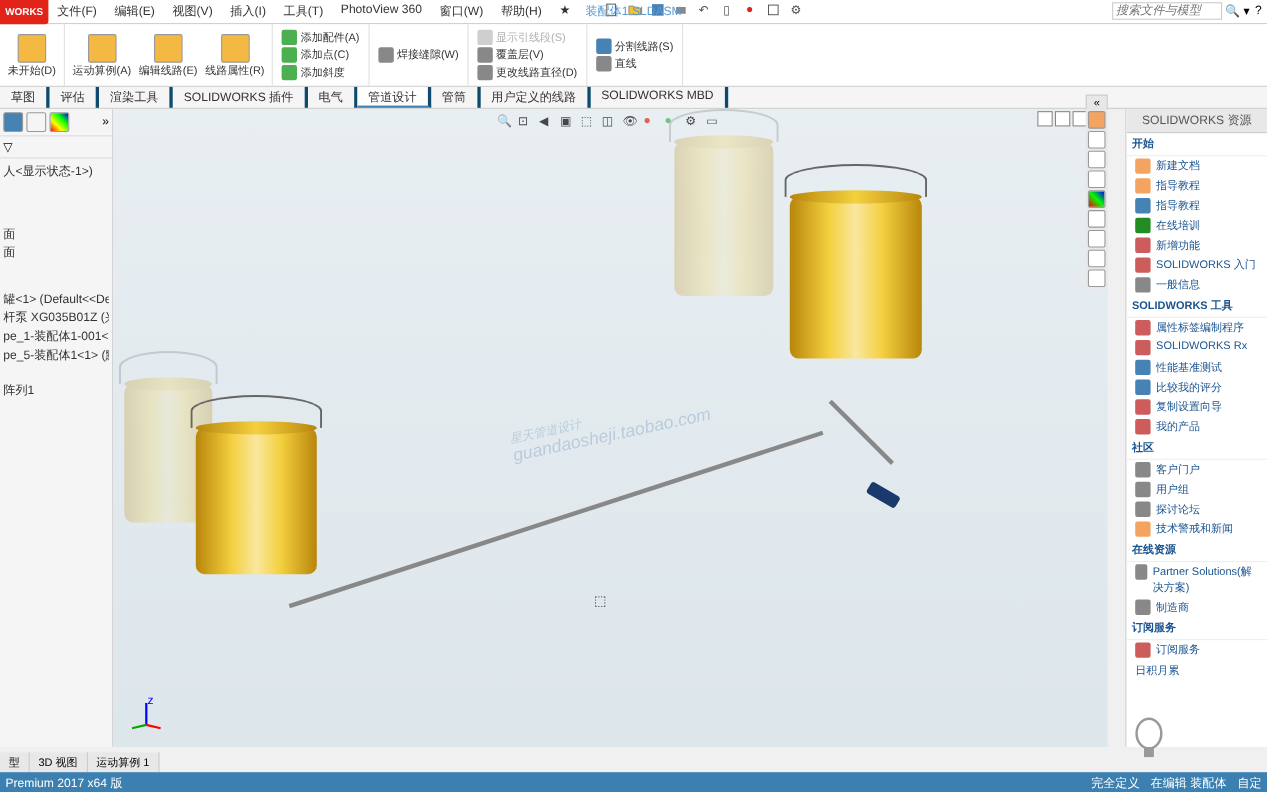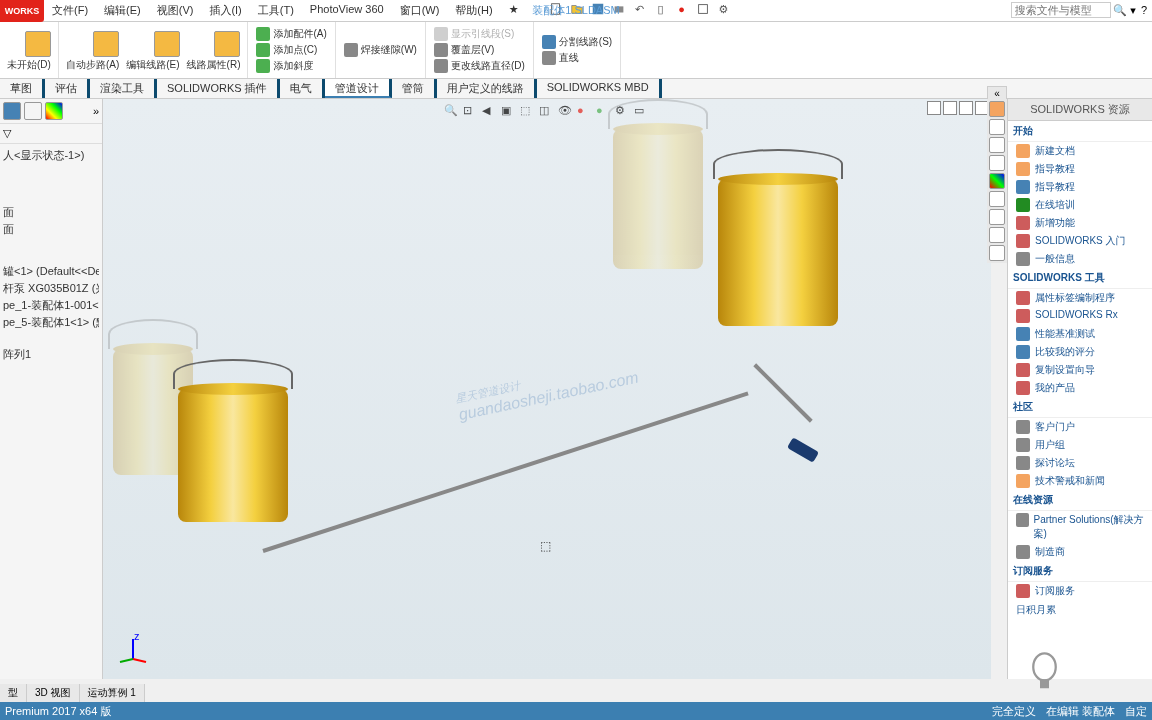--- a/index.html
+++ b/index.html
@@ -6,25 +6,25 @@
 body{width:1152px;height:720px;background:#f0f0f0;overflow:hidden;position:relative;}
 .topbar{height:22px;background:#fff;display:flex;align-items:flex-start;border-bottom:1px solid #ccc;}
 .logo{width:44px;height:22px;background:#e2231a;color:#fff;font-weight:bold;font-size:9px;display:flex;align-items:center;justify-content:center;border-radius:0 0 3px 0;}
 .menu{display:flex;}
 .menu-item{padding:3px 8px;color:#333;cursor:pointer;}
 .topicons{display:flex;align-items:center;gap:3px;margin-left:20px;}
 .topicon{width:18px;height:18px;display:flex;align-items:center;justify-content:center;cursor:pointer;color:#555;}
 .topicon svg{width:14px;height:14px;}
 .doc-title{position:absolute;left:50%;transform:translateX(-50%);top:3px;color:#5a9bd5;}
 .search{position:absolute;right:5px;top:2px;display:flex;align-items:center;}
-.search input{width:100px;border:1px solid #ccc;padding:1px 3px;}
+.search input{width:100px;border:1px solid #ccc;padding:1px 3px;font-style:italic;}
 .search .mag{margin-left:3px;cursor:pointer;}
 .ribbon{height:57px;background:#fff;border-bottom:1px solid #ccc;display:flex;}
 .ribbon-group{display:flex;flex-direction:column;align-items:center;justify-content:center;padding:2px 5px;border-right:1px solid #e0e0e0;}
-.ribbon-lg{display:flex;flex-direction:column;align-items:flex-end;cursor:pointer;padding:2px;}
+.ribbon-lg{display:flex;flex-direction:column;align-items:center;cursor:pointer;padding:2px;}
 .ribbon-lg .ic{width:26px;height:26px;background:#f4b942;border:1px solid #999;border-radius:2px;margin-bottom:2px;}
 .ribbon-lg span{font-size:10px;color:#333;text-align:center;line-height:11px;}
 .ribbon-sm{display:flex;align-items:center;padding:1px 3px;cursor:pointer;}
 .ribbon-sm .ic{width:14px;height:14px;background:#888;border-radius:2px;margin-right:3px;}
 .ribbon-sm span{font-size:10px;color:#333;}
 .tabs{height:20px;background:#f5f5f5;display:flex;border-bottom:1px solid #ccc;}
 .tab{padding:2px 10px;color:#333;cursor:pointer;border-right:3px solid #0c4a6e;}
 .tab.active{background:#fff;border-bottom:2px solid #3c7fb1;}
 .main{display:flex;height:580px;}
 .left-panel{width:103px;background:#f5f5f5;border-right:1px solid #ccc;overflow:hidden;}
@@ -38,21 +38,21 @@
 .vp-ctrl{position:absolute;top:2px;right:2px;display:flex;gap:2px;}
 .vp-ctrl .wc{width:14px;height:14px;border:1px solid #888;cursor:pointer;background:#fff;}
 .tank{position:absolute;}
 .tank .body{width:100%;height:70%;background:linear-gradient(90deg,#b8860b 0%,#f4d03f 30%,#f9e79f 50%,#f4d03f 70%,#b8860b 100%);border-radius:8px;position:relative;}
 .tank .top{width:100%;height:12px;background:linear-gradient(90deg,#b8860b,#f4d03f,#b8860b);border-radius:50%;position:absolute;top:-6px;}
 .tank .rail{position:absolute;top:-30px;left:-5px;right:-5px;height:30px;border:2px solid #666;border-bottom:none;border-radius:50% 50% 0 0;}
 .tank.ghost{opacity:.25;}
 .pipe{position:absolute;background:#888;}
 .watermark{position:absolute;top:50%;left:50%;transform:translate(-50%,-50%) rotate(-12deg);color:#9db8d4;font-size:28px;font-style:italic;opacity:.6;}
 .triad{position:absolute;bottom:15px;left:15px;width:30px;height:30px;}
-.right-panel{width:145px;background:#fff;border-left:1px solid #ccc;overflow:auto;margin-left:16px;}
+.right-panel{width:129px;background:#fff;border-left:1px solid #ccc;overflow:auto;margin-left:16px;}
 .rp-header{background:#e8e8e8;padding:3px 5px;font-size:11px;color:#555;text-align:center;border-bottom:1px solid #ccc;}
 .rp-section{padding:3px 5px;font-size:10px;font-weight:bold;color:#1a5490;border-bottom:1px solid #eee;}
 .rp-item{display:flex;align-items:flex-start;padding:2px 8px;cursor:pointer;}
 .rp-item .ri{width:14px;height:14px;margin-right:5px;border-radius:2px;}
 .rp-item span{font-size:10px;color:#1a5490;}
 .right-strip{position:absolute;right:145px;top:99px;width:20px;background:#e8e8e8;display:flex;flex-direction:column;gap:2px;padding:2px;}
 .right-strip .rs{width:16px;height:16px;border:1px solid #999;cursor:pointer;background:#fff;border-radius:2px;}
 .collapse-btn{position:absolute;right:145px;top:86px;width:20px;height:14px;background:#e8e8e8;border:1px solid #ccc;cursor:pointer;display:flex;align-items:center;justify-content:center;font-size:10px;}
 .bottom-tabs{position:absolute;bottom:18px;left:0;height:18px;display:flex;background:#e8e8e8;}
 .bt{padding:2px 8px;border-right:1px solid #ccc;cursor:pointer;font-size:10px;}
@@ -121,21 +121,21 @@
   <div class="ribbon-group">
     <div class="ribbon-lg">
       <div class="ic"></div>
         <span>未开始(D)</span>
     </div>
   </div>
   <div class="ribbon-group">
     <div style="display:flex;gap:3px">
       <div class="ribbon-lg">
           <div class="ic"></div>
-          <span>自动步路(A)</span>
+          <span>运动算例(A)</span>
         </div>
       <div class="ribbon-lg">
           <div class="ic"></div>
           <span>编辑线路(E)</span>
         </div>
       <div class="ribbon-lg">
           <div class="ic"></div>
           <span>线路属性(R)</span>
         </div>
     </div>

